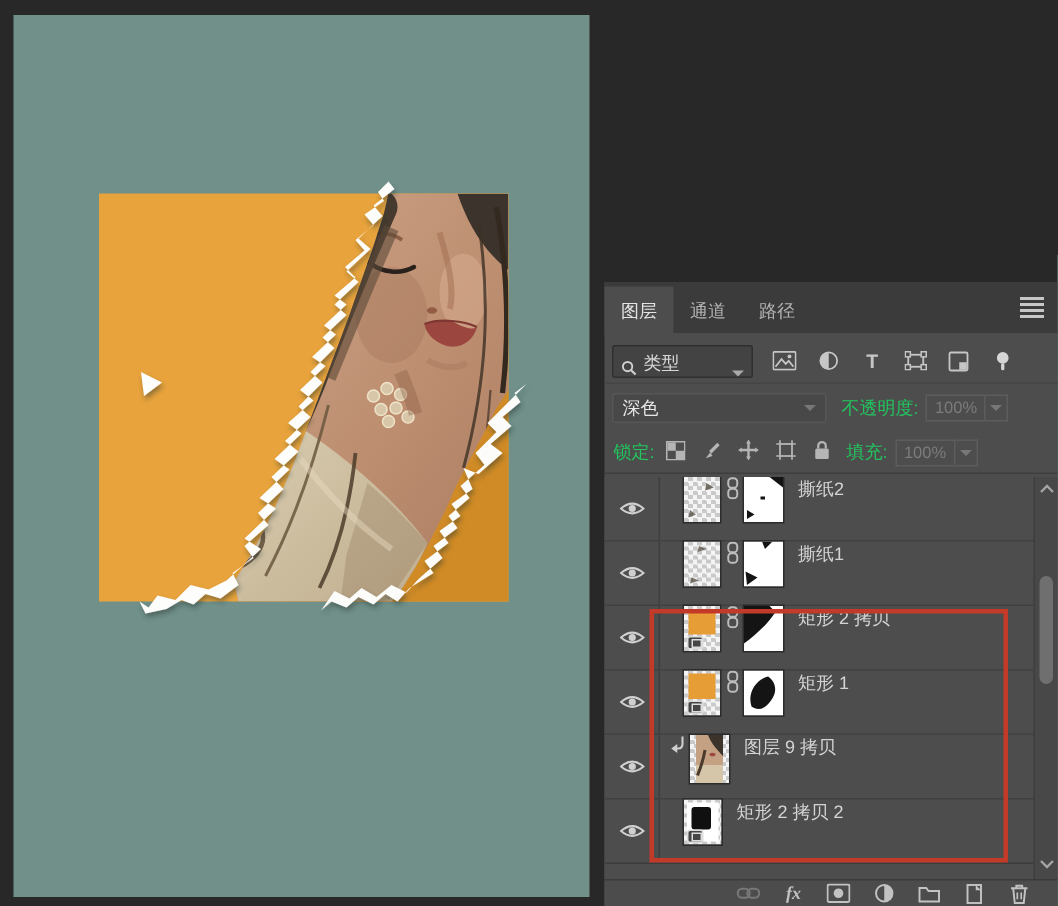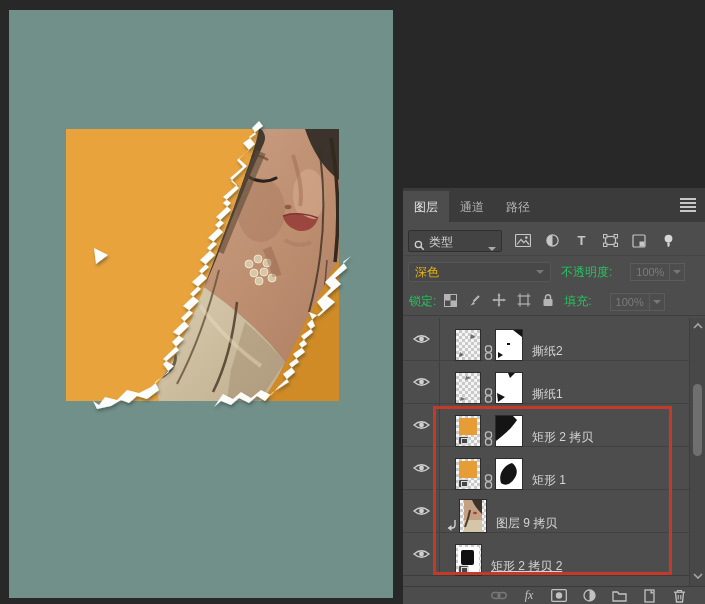--- a/index.html
+++ b/index.html
@@ -24,50 +24,50 @@
 .type-select .lbl{flex:1;margin-left:4px}
 .dtri{width:0;height:0;border-left:4px solid transparent;border-right:4px solid transparent;border-top:4px solid #a9a9a9}
 .dtri.dim{border-top-color:#777}
 .ficons{display:flex;align-items:center;gap:11px;margin-left:12px}
 .ficon{width:18px;height:16px;display:flex;align-items:center;justify-content:center}
 
 .blend-row,.lock-row{position:absolute;left:0;width:100%;height:28px;display:flex;align-items:center}
 .blend-row{top:70px}
 .lock-row{top:100px;border-bottom:1px solid #3e3e3e}
 .blend-select{margin-left:5px;width:143px;height:20px;background:#484848;border:1px solid #565656;border-radius:2px;
-  display:flex;align-items:center;padding:0 6px;color:#eab308}
+  display:flex;align-items:center;padding:0 6px;color:#e5e5e5}
 .blend-select .lbl{flex:1}
 .glabel{color:#22c55e;margin-left:10px}
-.valbox{margin-left:18px;width:40px;height:18px;border:1px solid #5c5c5c;color:#7b7b7b;display:flex;align-items:center;justify-content:center;font-size:11px}
+.valbox{margin-left:5px;width:40px;height:18px;border:1px solid #5c5c5c;color:#7b7b7b;display:flex;align-items:center;justify-content:center;font-size:11px}
 .valarrow{width:15px;height:18px;border:1px solid #5c5c5c;border-left:none;display:flex;align-items:center;justify-content:center}
 .lockicons{display:flex;align-items:center;gap:11px;margin-left:8px}
 
 .layers-list{position:absolute;left:0;top:130px;width:100%;height:268px;background:#4d4d4d;overflow:hidden}
-.lrow{position:relative;height:43px;display:flex;align-items:flex-end;border-bottom:1px solid #414141}
+.lrow{position:relative;height:43px;display:flex;align-items:flex-start;border-bottom:1px solid #414141}
 .eyecell{width:37px;height:100%;border-right:1px solid #3f3f3f;display:flex;align-items:center;justify-content:center;flex:none}
 .thumb{position:relative;flex:none;width:24px;height:30px;outline:1px solid #2c2c2c;margin-left:16px;
   background:conic-gradient(#c9c9c9 90deg,#f4f4f4 90deg 180deg,#c9c9c9 180deg 270deg,#f4f4f4 270deg) 0 0/6px 6px}
 .maskthumb{width:26px;background:#fff;margin-left:3px}
 .chain{margin-left:4px;flex:none}
 .orangefill{position:absolute;left:3px;right:3px;top:2px;height:17px;background:#e79d36}
 .badge{position:absolute;left:2px;bottom:1px;width:11px;height:9px;background:#454545;border:1px solid #dcdcdc;border-radius:2px}
 .badge:after{content:"";position:absolute;left:2px;top:1px;width:5px;height:4px;border:1px solid #dcdcdc}
 .lname{margin-left:10px;color:#d4d4d4;white-space:nowrap}
-.lname.underlined{text-decoration:underline}
+.lname.underlined{}
 .list-filler{height:8px;background:#4d4d4d}
 
 .scrollbar{position:absolute;right:0;top:130px;width:16px;height:268px;background:#484848;border-left:1px solid #3e3e3e}
 .sb-thumb{position:absolute;left:3px;top:66px;width:9px;height:72px;background:#6f6f6f;border-radius:5px}
 .sb-up,.sb-dn{position:absolute;left:2px;width:12px;height:12px}
 .sb-up{top:2px}.sb-dn{bottom:4px}
 
 .bottom-bar{position:absolute;left:0;bottom:0;width:100%;height:18px;background:#4c4c4c;border-top:1px solid #3a3a3a;
   display:flex;align-items:center;gap:14px;padding-left:88px}
 .bicon{width:16px;height:15px;display:flex;align-items:center;justify-content:center}
-.fxtext{font-style:italic;font-weight:normal;font-size:12px;color:#c2c2c2;font-family:"Liberation Serif","DejaVu Serif",serif}
+.fxtext{font-style:italic;font-weight:bold;font-size:12px;color:#c2c2c2;font-family:"Liberation Serif","DejaVu Serif",serif}
 
 
 .redbox{position:absolute;left:433px;top:406px;width:239px;height:169px;border:3px solid #c43a28;pointer-events:none}
 </style>
 </head>
 <body>
 
 <div class="canvas">
   <svg width="384" height="588" viewBox="0 0 384 588">
     <defs>

